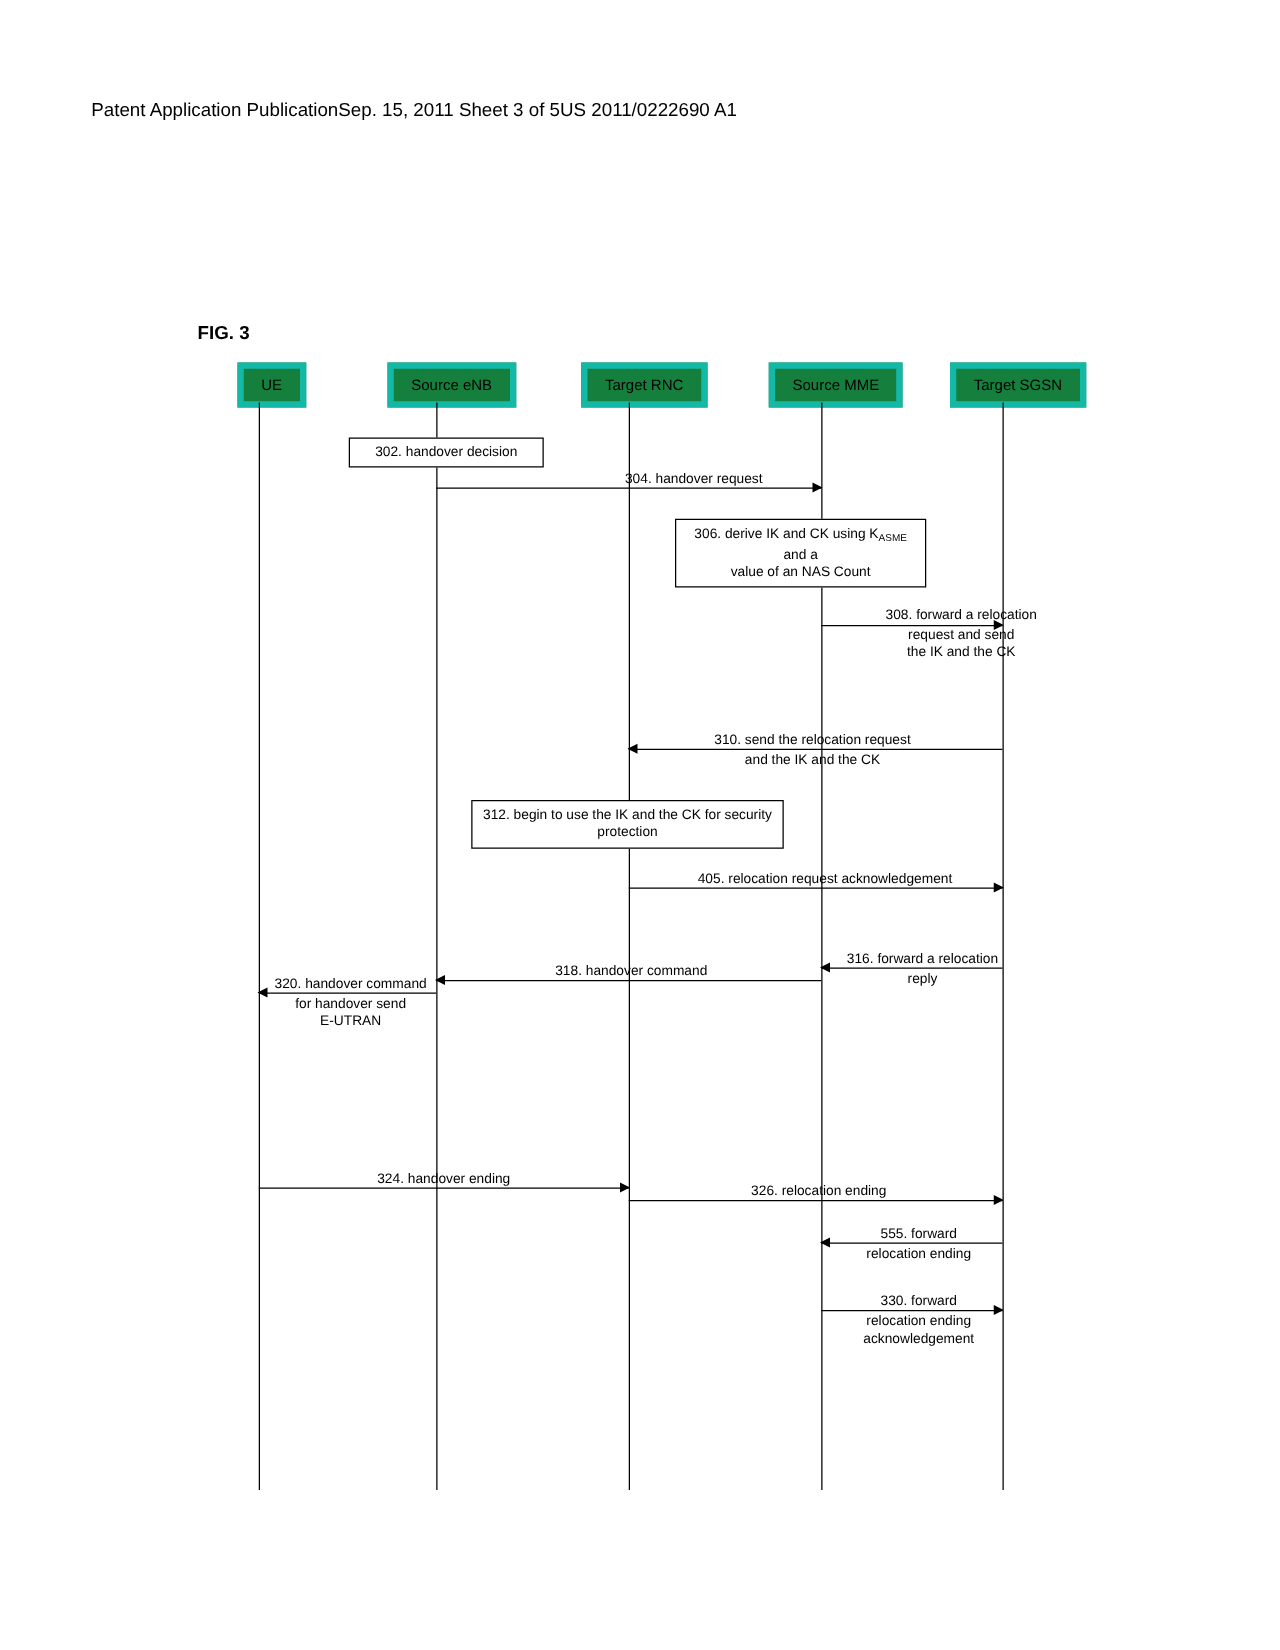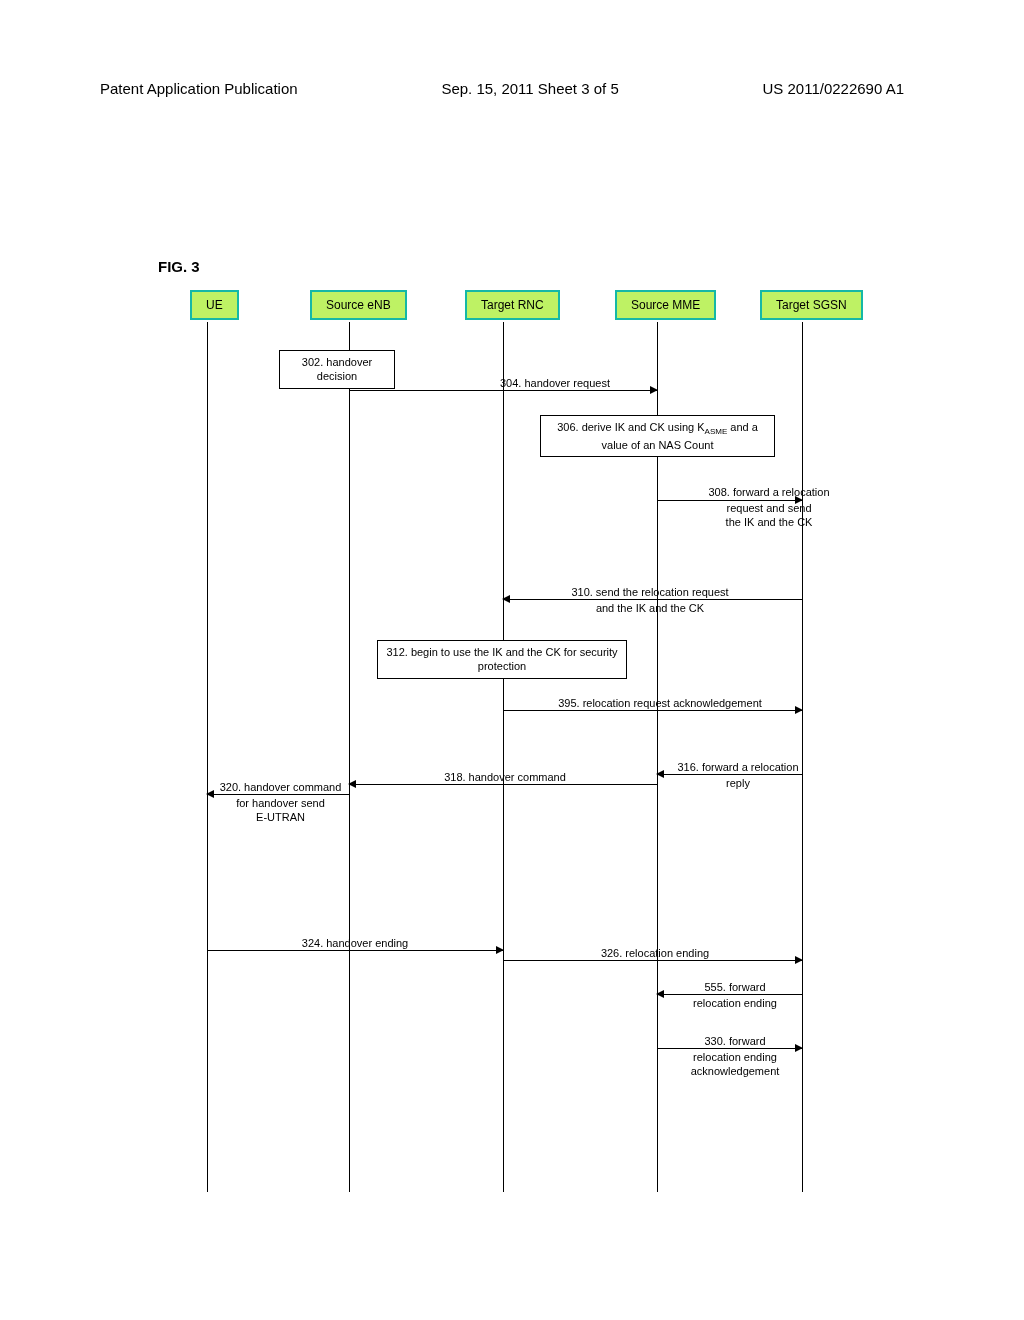--- a/index.html
+++ b/index.html
@@ -9,22 +9,21 @@
     }
     body {
       font-family: Arial, Helvetica, sans-serif;
       background: white;
       width: 1024px;
       height: 1320px;
       position: relative;
     }
     .header {
       display: flex;
-      justify-content: space-between;
-      padding: 80px 120px 10px 100px;
+      padding: 80px 120px 10px 73px;
       font-size: 15px;
     }
     .header-left {
       font-weight: normal;
     }
     .header-center {
       font-weight: normal;
     }
     .header-right {
       font-weight: normal;
@@ -38,22 +37,22 @@
     }
     .diagram {
       position: absolute;
       left: 155px;
       top: 290px;
       width: 760px;
       height: 900px;
     }
     .participant {
       position: absolute;
-      border: 2px solid #14b8a6;
-      background: #bef264;
+      border: 5px solid #14b8a6;
+      background: #15803d;
       padding: 6px 14px;
       font-size: 12px;
       text-align: center;
     }
     .lifeline {
       position: absolute;
       width: 1px;
       background: #000;
       top: 32px;
       height: 870px;
@@ -119,26 +118,26 @@
   <div class="participant" style="left:310px; top:0;">Target RNC</div>
   <div class="participant" style="left:460px; top:0;">Source MME</div>
   <div class="participant" style="left:605px; top:0;">Target SGSN</div>
 
   <div class="lifeline" style="left:52px;"></div>
   <div class="lifeline" style="left:194px;"></div>
   <div class="lifeline" style="left:348px;"></div>
   <div class="lifeline" style="left:502px;"></div>
   <div class="lifeline" style="left:647px;"></div>
 
-  <div class="note-box" style="left:124px; top:60px; width:116px;">302. handover decision</div>
+  <div class="note-box" style="left:124px; top:60px; width:156px;">302. handover decision</div>
 
   <div class="msg-text" style="left:300px; top:86px; width:200px;">304. handover request</div>
   <div class="arrow-line arrow-right" style="left:194px; top:100px; width:308px;"></div>
 
-  <div class="note-box" style="left:385px; top:125px; width:235px;">
+  <div class="note-box" style="left:385px; top:125px; width:201px;">
     <span>306. derive IK and CK using K</span><sub>ASME</sub><span> and a</span><br>
     <span>value of an NAS Count</span>
   </div>
 
   <div class="msg-text" style="left:544px; top:195px; width:140px;">
     <span>308. forward a relocation</span>
   </div>
   <div class="arrow-line arrow-right" style="left:502px; top:210px; width:145px;"></div>
   <div class="msg-text" style="left:544px; top:211px; width:140px;">
     <span>request and send</span><br>
@@ -151,21 +150,21 @@
   <div class="arrow-line arrow-left" style="left:348px; top:309px; width:299px;"></div>
   <div class="msg-text" style="left:370px; top:311px; width:250px;">
     <span>and  the IK and the CK</span>
   </div>
 
   <div class="note-box" style="left:222px; top:350px; width:250px;">
     <span>312. begin to use the IK and the CK for security</span><br>
     <span>protection</span>
   </div>
 
-  <div class="msg-text" style="left:385px; top:406px; width:240px;">395. relocation request acknowledgement</div>
+  <div class="msg-text" style="left:385px; top:406px; width:240px;">405. relocation request acknowledgement</div>
   <div class="arrow-line arrow-right" style="left:348px; top:420px; width:299px;"></div>
 
   <div class="msg-text" style="left:508px; top:470px; width:150px;">
     <span>316. forward a relocation</span>
   </div>
   <div class="arrow-line arrow-left" style="left:502px; top:484px; width:145px;"></div>
   <div class="msg-text" style="left:508px; top:486px; width:150px;">
     <span>reply</span>
   </div>
 

